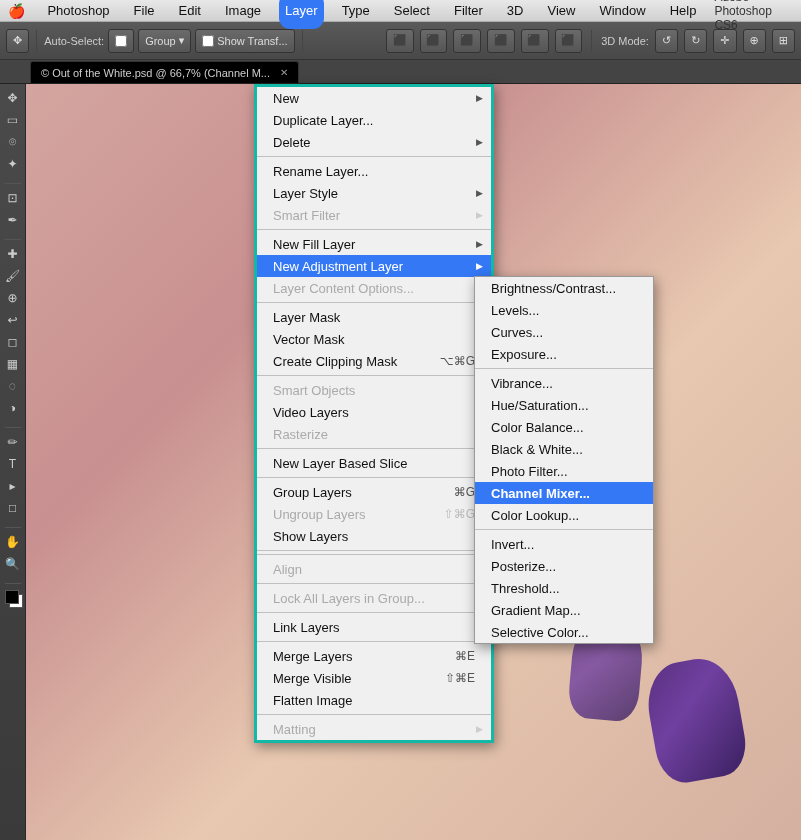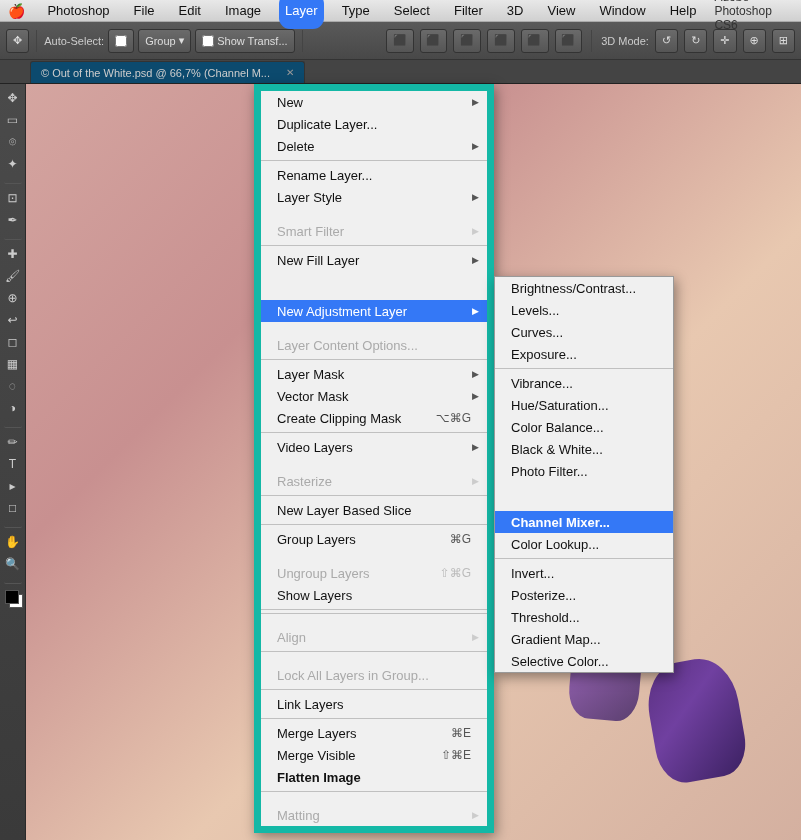--- a/index.html
+++ b/index.html
@@ -92,29 +92,29 @@
       height: 24px;
       background: #444;
       display: flex;
       align-items: flex-end;
       padding-left: 30px;
       border-bottom: 1px solid #222;
     }
     .tab {
       height: 22px;
       padding: 0 10px;
-      background: #0c4a6e;
+      background: #000000;
       border: 1px solid #333;
       border-bottom: none;
       color: #ccc;
       font-size: 11px;
       display: flex;
       align-items: center;
       border-radius: 3px 3px 0 0;
-      gap: 16px;
+      gap: 10px;
     }
     .tab .close-btn {
       font-size: 10px;
       color: #999;
     }
 
     
     .main-area {
       display: flex;
       width: 100%;
@@ -182,21 +182,21 @@
       background: linear-gradient(135deg, #5a3080 0%, #7040a0 40%, #3a2060 100%);
     }
 
     
     .layer-menu {
       position: absolute;
       top: 0;
       left: 254px;
       width: 240px;
       background: #f0f0f0;
-      border: 7px solid #14b8a6;
+      border: 3px solid #14b8a6;
       box-shadow: 2px 4px 12px rgba(0,0,0,0.4);
       z-index: 500;
       font-size: 13px;
     }
     .menu-item {
       height: 22px;
       display: flex;
       align-items: center;
       padding: 0 16px;
       color: #111;
@@ -206,28 +206,26 @@
     .menu-item.has-sub::after {
       content: '▶';
       position: absolute;
       right: 8px;
       font-size: 9px;
       color: #555;
     }
     .menu-item.highlighted {
       background: #3478f6;
       color: white;
-      margin-top: 29px;
     }
     .menu-item.highlighted.has-sub::after {
       color: white;
     }
     .menu-item.disabled {
       color: #aaa;
-      margin-top: 12px;
     }
     .menu-item.disabled.has-sub::after {
       color: #ccc;
     }
     .menu-separator {
       height: 1px;
       background: #c0c0c0;
       margin: 3px 0;
     }
     .menu-item .shortcut {
@@ -238,21 +236,21 @@
     .menu-item .disabled-shortcut {
       margin-left: auto;
       color: #bbb;
       font-size: 12px;
     }
 
     
     .adj-submenu {
       position: absolute;
       top: 192px;
-      left: 494px;
+      left: 474px;
       width: 180px;
       background: #f0f0f0;
       border: 1px solid #999;
       box-shadow: 2px 4px 12px rgba(0,0,0,0.4);
       z-index: 501;
       font-size: 13px;
     }
     .adj-submenu .menu-item.highlighted {
       background: #3478f6;
       color: white;
@@ -418,20 +416,23 @@
         <span>Layer Mask</span>
       </div>
     <div class="menu-item has-sub">
         <span>Vector Mask</span>
       </div>
     <div class="menu-item">
       <span>Create Clipping Mask</span>
       <span class="shortcut">⌥⌘G</span>
     </div>
     <div class="menu-separator"></div>
+    <div class="menu-item has-sub disabled">
+        <span>Smart Objects</span>
+      </div>
     <div class="menu-item has-sub">
         <span>Video Layers</span>
       </div>
     <div class="menu-item has-sub disabled">
         <span>Rasterize</span>
       </div>
     <div class="menu-separator"></div>
     <div class="menu-item">
         <span>New Layer Based Slice</span>
       </div>
@@ -462,21 +463,21 @@
       </div>
     <div class="menu-separator"></div>
     <div class="menu-item">
       <span>Merge Layers</span>
       <span class="shortcut">⌘E</span>
     </div>
     <div class="menu-item">
       <span>Merge Visible</span>
       <span class="shortcut">⇧⌘E</span>
     </div>
-    <div class="menu-item" style="font-weight:bold;">
+    <div class="menu-item" style="font-weight:normal;">
       <span>Flatten Image</span>
     </div>
     <div class="menu-separator"></div>
     <div class="menu-item has-sub disabled">
         <span>Matting</span>
       </div>
   </div>
 
   <div class="adj-submenu">
     <div class="menu-item">

